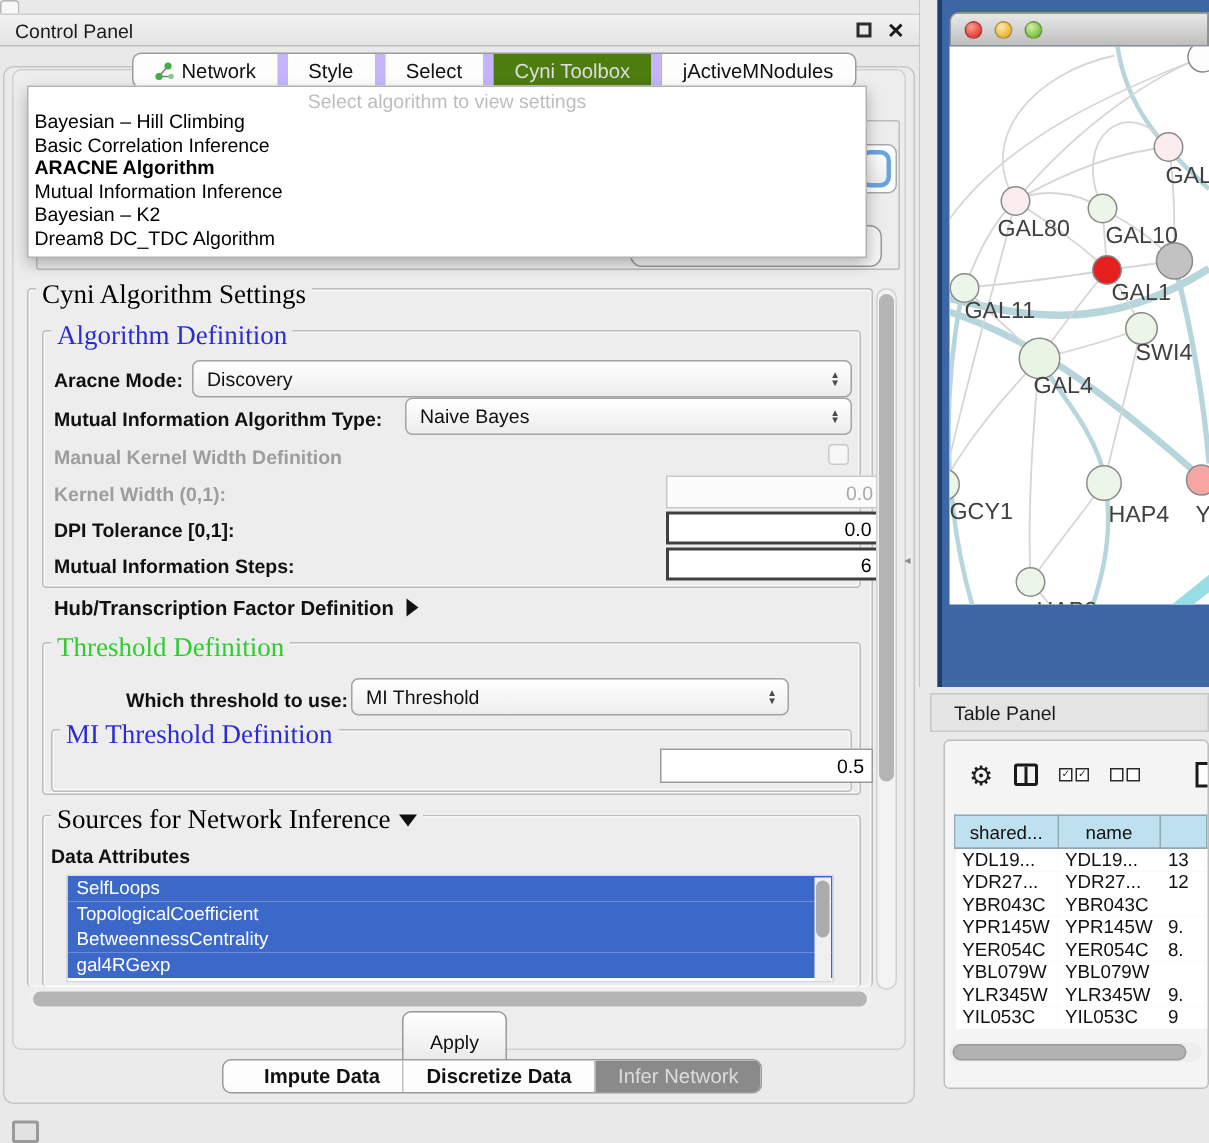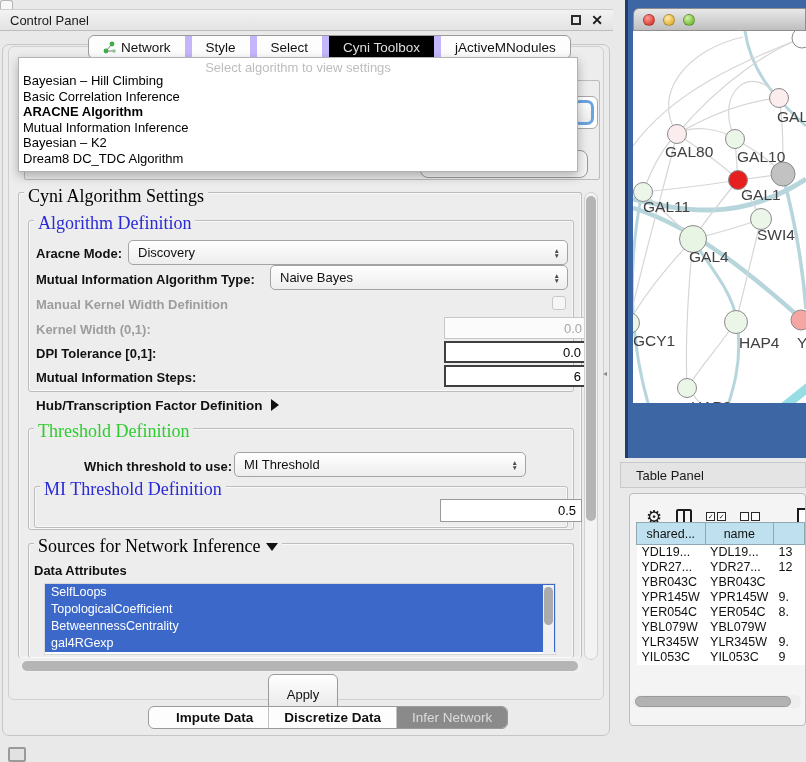--- a/index.html
+++ b/index.html
@@ -22,21 +22,21 @@
     border:1px solid #c6c6c6; border-radius:7px; }
   .cp-card  { left:8px; top:46px; width:596px; height:654px; background:#ededed;
     border:1px solid #d0d0d0; border-radius:6px; }
 
   
   .tabbar { left:88px; top:35px; height:24px; display:flex; border:1px solid #9b9b9b;
     border-radius:6px; overflow:hidden; background:#fdfdfd; z-index:30; }
   .tabbar .tab { display:flex; align-items:center; justify-content:center; gap:5px;
     font-size:13.5px; color:#111; border-right:7px solid #c4b5fd; padding:0 14px; cursor:default; }
   .tabbar .tab:last-child { border-right:none; }
-  .tabbar .tab.sel { background:#000000; color:#dedede;justify-content:flex-end; }
+  .tabbar .tab.sel { background:#4d7c0f; color:#dedede;justify-content:flex-end; }
   .net-ic { width:13px; height:13px; display:inline-block; }
 
   
   .popup { left:18px; top:57px; width:560px; height:115px; background:#ffffff;
     border:1px solid #b2b2b2; box-shadow:0 4px 10px rgba(0,0,0,.28); z-index:40; }
   .popup .ph { text-align:center; color:#bdbdbd; font-size:13px; padding-top:2px; height:15px; }
   .popup .it { font-size:13px; color:#000; line-height:15.5px; padding-left:4px; white-space:nowrap; }
   .popup .it.sel { font-weight:bold; }
 
   
@@ -126,21 +126,21 @@
   .tp-toolbar { position:absolute; left:0; top:0; width:100%; height:45px; display:flex;
     align-items:center; gap:14px; padding-left:16px; }
   .gear { font-size:18px; color:#1a1a1a; line-height:18px; }
   .cols-ic { width:16px; height:15px; border:2px solid #1a1a1a; border-radius:2px; position:relative; }
   .cols-ic:before { content:""; position:absolute; left:5px; top:0; width:2px; height:11px; background:#1a1a1a; }
   .cb-pair { display:flex; gap:2px; }
   .cb { width:9px; height:9px; border:1.5px solid #2a2a2a; font-size:7px; line-height:8px;
     text-align:center; color:#2a2a2a; background:#fff; }
   .doc-ic { position:absolute; right:-6px; top:14px; width:14px; height:17px; border:2px solid #1a1a1a; background:#fff; }
 
-  table.grid { position:absolute; left:6px; top:28px; border-collapse:collapse; table-layout:fixed; }
+  table.grid { position:absolute; left:6px; top:49px; border-collapse:collapse; table-layout:fixed; }
   table.grid th { background:#bfe0ee; border:1px solid #8fa8b4; font-size:12.5px; font-weight:normal;
     color:#111; height:22px; text-align:center; overflow:hidden; white-space:nowrap; }
   table.grid td { font-size:12.5px; color:#111; height:15px; padding:0 0 0 5px;
     white-space:nowrap; overflow:hidden; background:#fff; }
   .tp-hscroll { position:absolute; left:3px; top:201px; width:168px; height:13px; background:#eeeeee; border-radius:6px; }
   .tp-hscroll .th { position:absolute; left:2px; top:1px; width:156px; height:11px; background:#b2b2b2;
     border:1px solid #9a9a9a; border-radius:6px; }
 </style>
 </head>
 <body>

